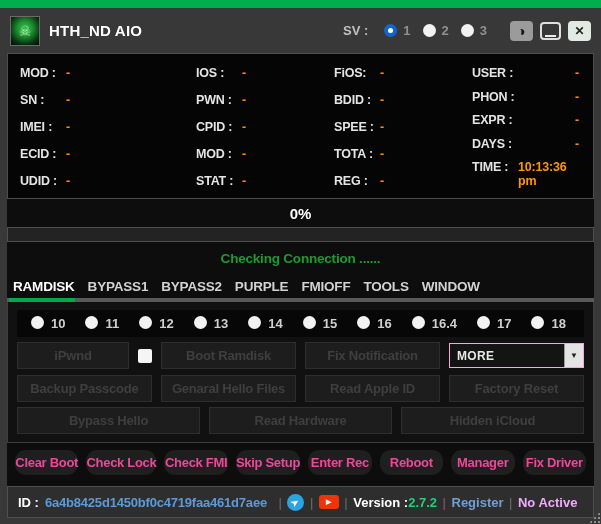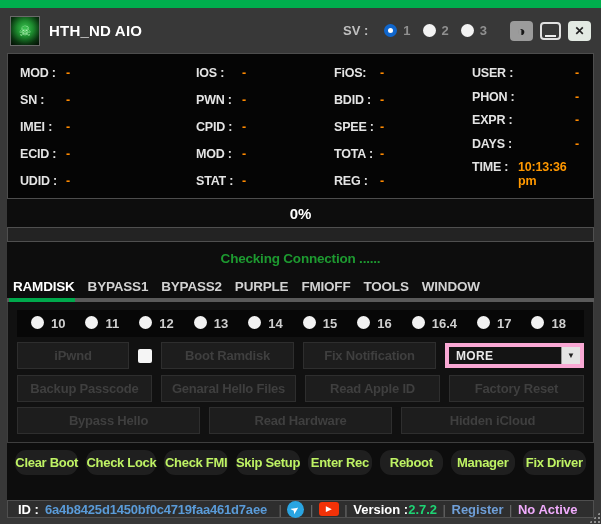--- a/index.html
+++ b/index.html
@@ -65,32 +65,32 @@
   .vitem { display:flex; align-items:flex-start; gap:7px; cursor:pointer; }
   .vitem .lbl { color:#cfcfcf; font-weight:bold; font-size:13px; }
   .btn-row { display:flex; gap:9px; align-items:center; }
   .gbtn {
     height:27px; background:#1d1d1d; border:1px solid #2e2e2e; color:#3f3f3f;
     font-weight:bold; font-size:13px; letter-spacing:-.2px;
     display:flex; align-items:center; justify-content:center; flex:1; cursor:default; white-space:nowrap;
   }
   .gbtn.ipwnd { flex:0 0 112px; }
   .checkbox { width:14px; height:14px; background:#f5f5f5; border-radius:2px; flex:0 0 auto; cursor:pointer; }
-  .dropdown { flex:1; height:25px; border:4px solid #f9a8d4; background:#141414; display:flex; align-items:stretch; cursor:pointer; }
+  .dropdown { flex:1; height:25px; border:1px solid #f9a8d4; background:#141414; display:flex; align-items:stretch; cursor:pointer; }
   .dropdown .txt { flex:1; color:#e8e8e8; font-weight:bold; font-size:12px; padding-left:7px; letter-spacing:.3px; display:flex; align-items:center; }
   .dropdown .caret { width:19px; background:#e4e4e4; border-left:1px solid #999; display:flex; align-items:center; justify-content:center; font-size:8px; color:#222; }
 
   .actions { display:flex; gap:8px; padding:0 8px; margin-top:7px; }
   .abtn {
-    flex:1; height:25px; background:#1f1f1f; color:#bef264; font-weight:bold; font-size:13px;
+    flex:1; height:25px; background:#1f1f1f; color:#ec4899; font-weight:bold; font-size:13px;
     letter-spacing:-.3px; display:flex; align-items:center; justify-content:center; cursor:pointer; white-space:nowrap;border-radius:11px;
   }
 
   .statusbar {
-    margin-top:auto; height:18px; background:#2e2e2e; border:1px solid #4f4f4f;
+    margin-top:auto; height:32px; background:#2e2e2e; border:1px solid #4f4f4f;
     display:flex; align-items:center; padding:0 10px; font-size:13px; font-weight:bold;
   }
   .sb-id-label { color:#ffffff; margin-right:6px; white-space:nowrap; }
   .sb-id { color:#5a9bd8; letter-spacing:-.2px; white-space:nowrap; }
   .sb-rest { flex:1; display:flex; align-items:center; justify-content:space-evenly; margin-left:6px; }
   .sep { color:#6e6e6e; font-weight:normal; }
   .tg { width:17px; height:17px; border-radius:50%; background:#2aa5e2; color:#fff; font-size:9px;
         display:flex; align-items:center; justify-content:center; cursor:pointer; }
   .tg span { transform:rotate(-35deg) translateX(-1px); display:block; }
   .yt { width:20px; height:14px; border-radius:3px; background:#f23208; color:#fff; font-size:7px;

